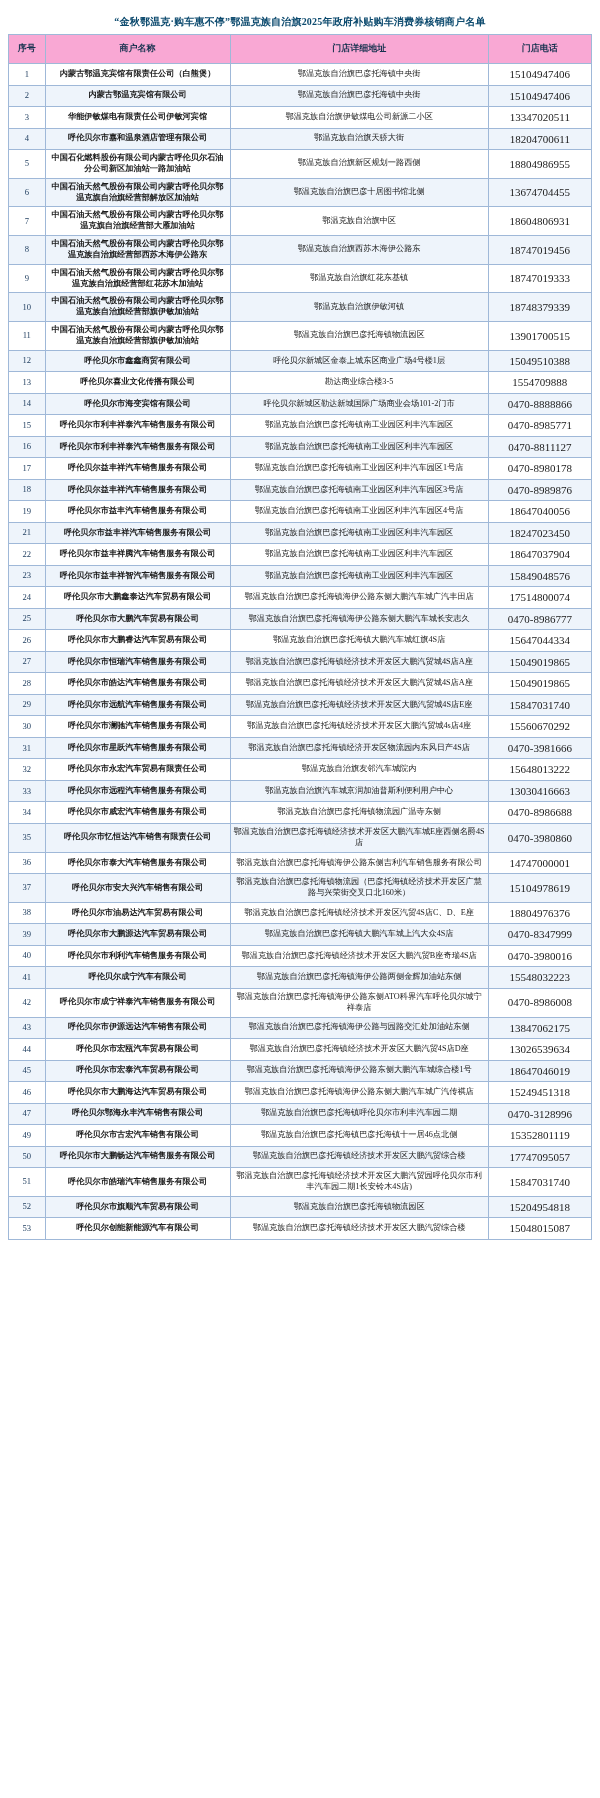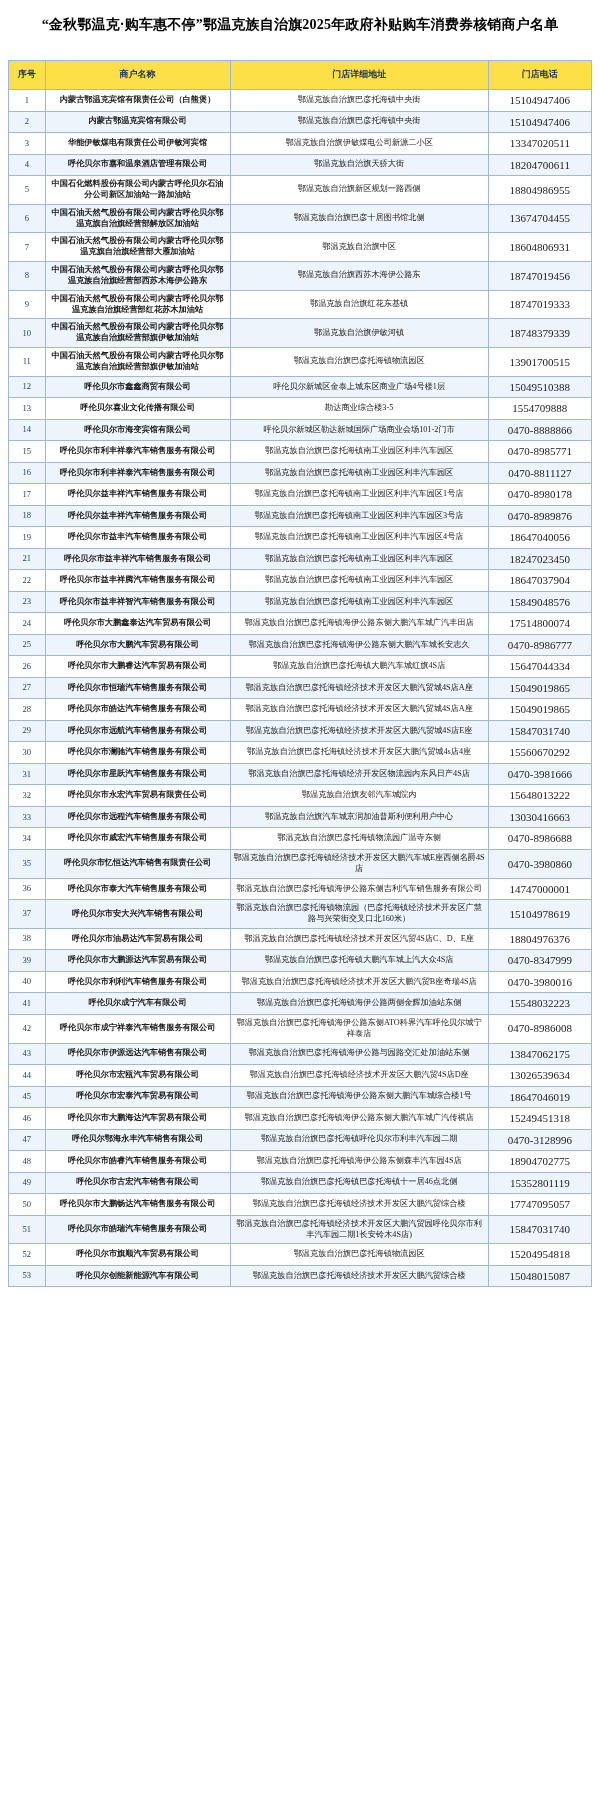--- a/index.html
+++ b/index.html
@@ -13,45 +13,45 @@
     color: #1a1a1a;
   }
   .page {
     width: 600px;
     box-sizing: border-box;
     padding: 8px 8px 10px 8px;
     background: #ffffff;
   }
   .doc-title {
     text-align: center;
-    font-size: 14px;
+    font-size: 10px;
     font-weight: bold;
     letter-spacing: 0.2px;
     line-height: 1.5;
-    padding: 6px 4px 25px 4px;
-    color: #000000;
+    padding: 6px 4px 5px 4px;
+    color: #0c4a6e;
     font-family: "Liberation Serif", "DejaVu Serif", serif;
   }
   table.merchant-table {
     width: 100%;
     border-collapse: collapse;
     table-layout: fixed;
     font-size: 8.3px;
   }
   table.merchant-table th,
   table.merchant-table td {
     border: 1px solid #9fb8d8;
     text-align: center;
     vertical-align: middle;
     padding: 3px 2px;
     line-height: 1.32;
     word-break: break-word;
   }
   table.merchant-table thead th {
-    background: #fde047;
+    background: #f9a8d4;
     font-weight: bold;
     font-size: 9px;
     height: 22px;
     color: #16324f;
   }
   table.merchant-table tbody tr:nth-child(odd) {
     background: #ffffff;
   }
   table.merchant-table tbody tr:nth-child(even) {
     background: #eef4fb;
@@ -358,26 +358,20 @@
           <td class="addr">鄂温克族自治旗巴彦托海镇海伊公路东侧大鹏汽车城广汽传祺店</td>
           <td class="phone">15249451318</td>
         </tr>
         <tr>
           <td class="idx">47</td>
           <td class="name">呼伦贝尔鄂海永丰汽车销售有限公司</td>
           <td class="addr">鄂温克族自治旗巴彦托海镇呼伦贝尔市利丰汽车园二期</td>
           <td class="phone">0470-3128996</td>
         </tr>
         <tr>
-          <td class="idx">48</td>
-          <td class="name">呼伦贝尔市皓睿汽车销售服务有限公司</td>
-          <td class="addr">鄂温克族自治旗巴彦托海镇海伊公路东侧森丰汽车园4S店</td>
-          <td class="phone">18904702775</td>
-        </tr>
-        <tr>
           <td class="idx">49</td>
           <td class="name">呼伦贝尔市古宏汽车销售有限公司</td>
           <td class="addr">鄂温克族自治旗巴彦托海镇巴彦托海镇十一居46点北侧</td>
           <td class="phone">15352801119</td>
         </tr>
         <tr>
           <td class="idx">50</td>
           <td class="name">呼伦贝尔市大鹏畅达汽车销售服务有限公司</td>
           <td class="addr">鄂温克族自治旗巴彦托海镇经济技术开发区大鹏汽贸综合楼</td>
           <td class="phone">17747095057</td>

